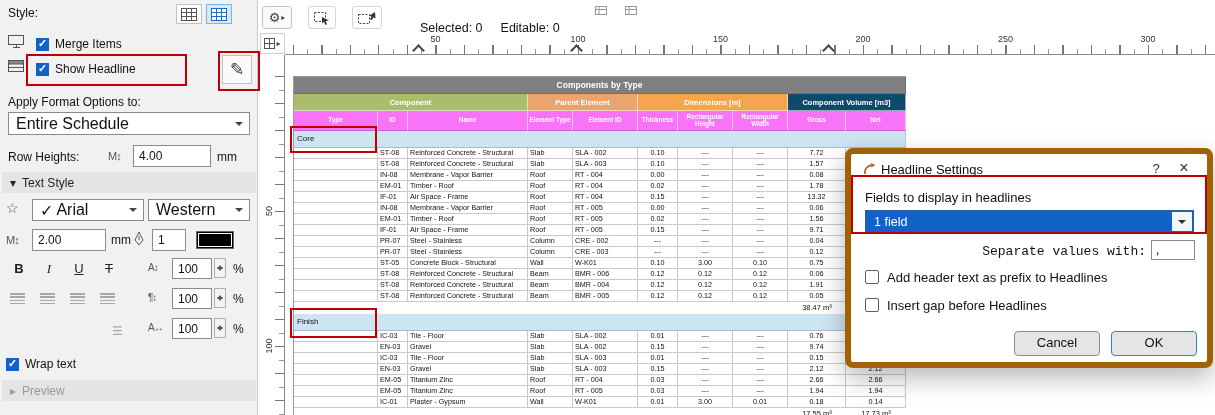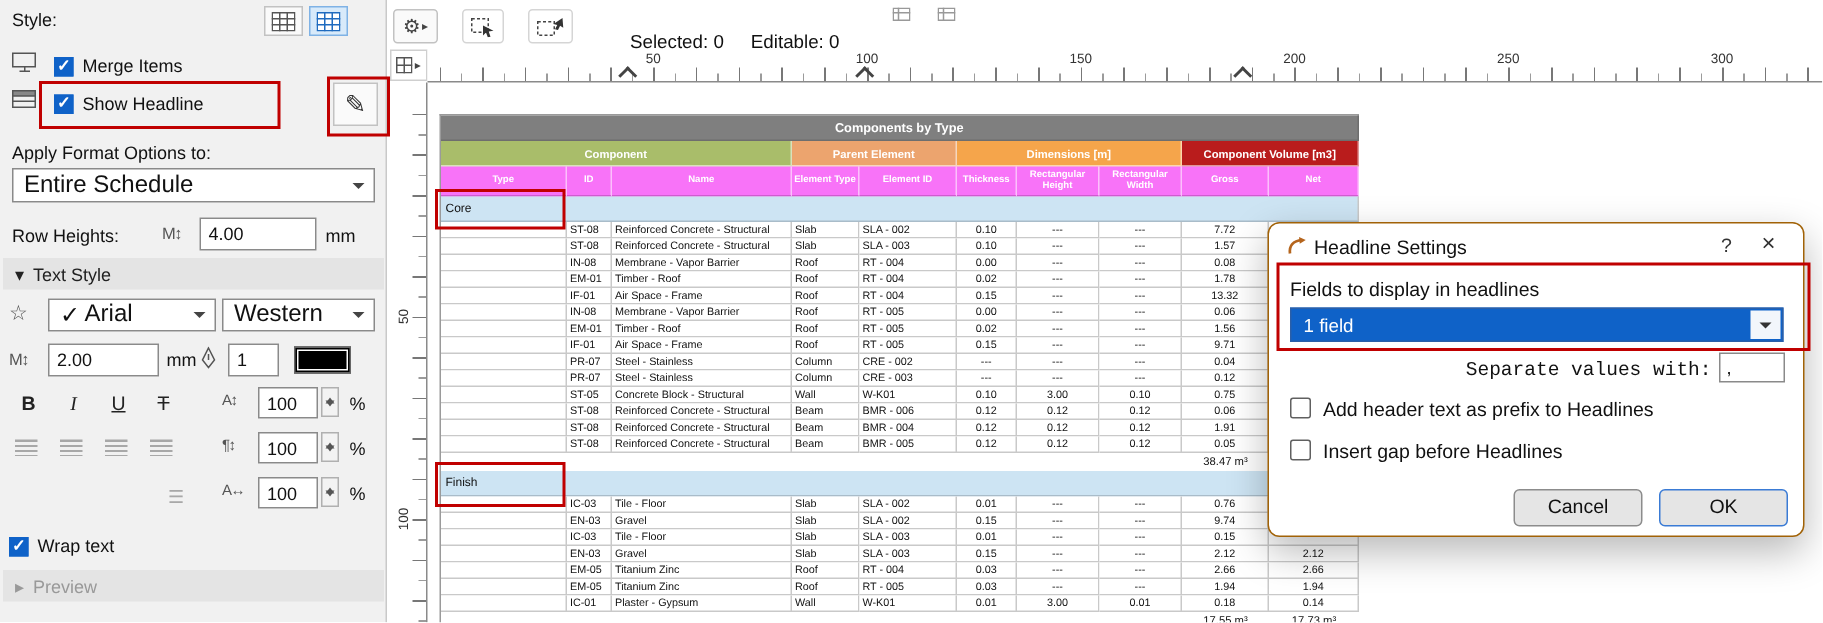--- a/index.html
+++ b/index.html
@@ -79,21 +79,21 @@
              border-right:1px solid rgba(255,255,255,.55);border-bottom:1px solid #cf5ccf;}
   .t-headline{grid-column:1/-1;height:17px;line-height:16px;background:#cde4f3;font-size:8px;
               padding-left:3px;border-bottom:1px solid #a9bcc9;}
   .t-cell{height:11px;line-height:10px;font-size:7.2px;padding:0 2px;}
   .t-sub{height:12px;line-height:12px;font-size:7.5px;background:transparent;border:none;}
   .c-l{text-align:left;}
   .c-c{text-align:center;}
 
   
   #dialog{position:absolute;left:845px;top:148px;width:356px;height:208px;background:#fff;
-          border:1px solid #a16207;border-radius:8px;box-shadow:0 10px 26px rgba(0,0,0,.28);
+          border:6px solid #a16207;border-radius:8px;box-shadow:0 10px 26px rgba(0,0,0,.28);
           z-index:30;font-size:13px;}
   .dlg-title{position:absolute;left:30px;top:8px;font-size:13px;color:#111;}
   .dlg-ico{position:absolute;left:11px;top:8px;}
   .dlg-help{position:absolute;right:42px;top:7px;width:18px;text-align:center;color:#333;font-size:13px;}
   .dlg-close{position:absolute;right:14px;top:5px;width:18px;text-align:center;color:#333;font-size:16px;}
   .dlg-label{position:absolute;left:14px;top:36px;color:#111;}
   .dlg-combo{position:absolute;left:14px;top:56px;width:329px;height:23px;background:#0f62c8;
              color:#fff;font-size:12.5px;display:flex;align-items:center;padding-left:8px;
              box-sizing:border-box;border:1px solid #2b5fa8;}
   .combo-btn{position:absolute;right:1px;top:1px;bottom:1px;width:20px;background:#f2f6fb;
@@ -296,21 +296,21 @@
     </div>
   <span class="rmark" style="left:414px;top:46px"></span>
   <span class="rmark" style="left:572px;top:46px"></span>
   <span class="rmark" style="left:824px;top:46px"></span>
 
   <div id="schedule">
       <div class="sc t-title">Components by Type</div>
       <div class="sc t-group" style="background: rgb(169, 189, 106); grid-column: span 3;">Component</div>
       <div class="sc t-group" style="background: rgb(236, 164, 110); grid-column: span 2;">Parent Element</div>
       <div class="sc t-group" style="background: rgb(245, 165, 75); grid-column: span 3;">Dimensions  [m]</div>
-      <div class="sc t-group" style="background: #b91c1c; grid-column: span 2;">Component Volume [m3]</div>
+      <div class="sc t-group" style="background: #0c4a6e; grid-column: span 2;">Component Volume [m3]</div>
       <div class="sc t-colhead">Type</div>
       <div class="sc t-colhead">ID</div>
       <div class="sc t-colhead">Name</div>
       <div class="sc t-colhead">Element Type</div>
       <div class="sc t-colhead">Element ID</div>
       <div class="sc t-colhead">Thickness</div>
       <div class="sc t-colhead">Rectangular Height</div>
       <div class="sc t-colhead">Rectangular Width</div>
       <div class="sc t-colhead">Gross</div>
       <div class="sc t-colhead">Net</div>

